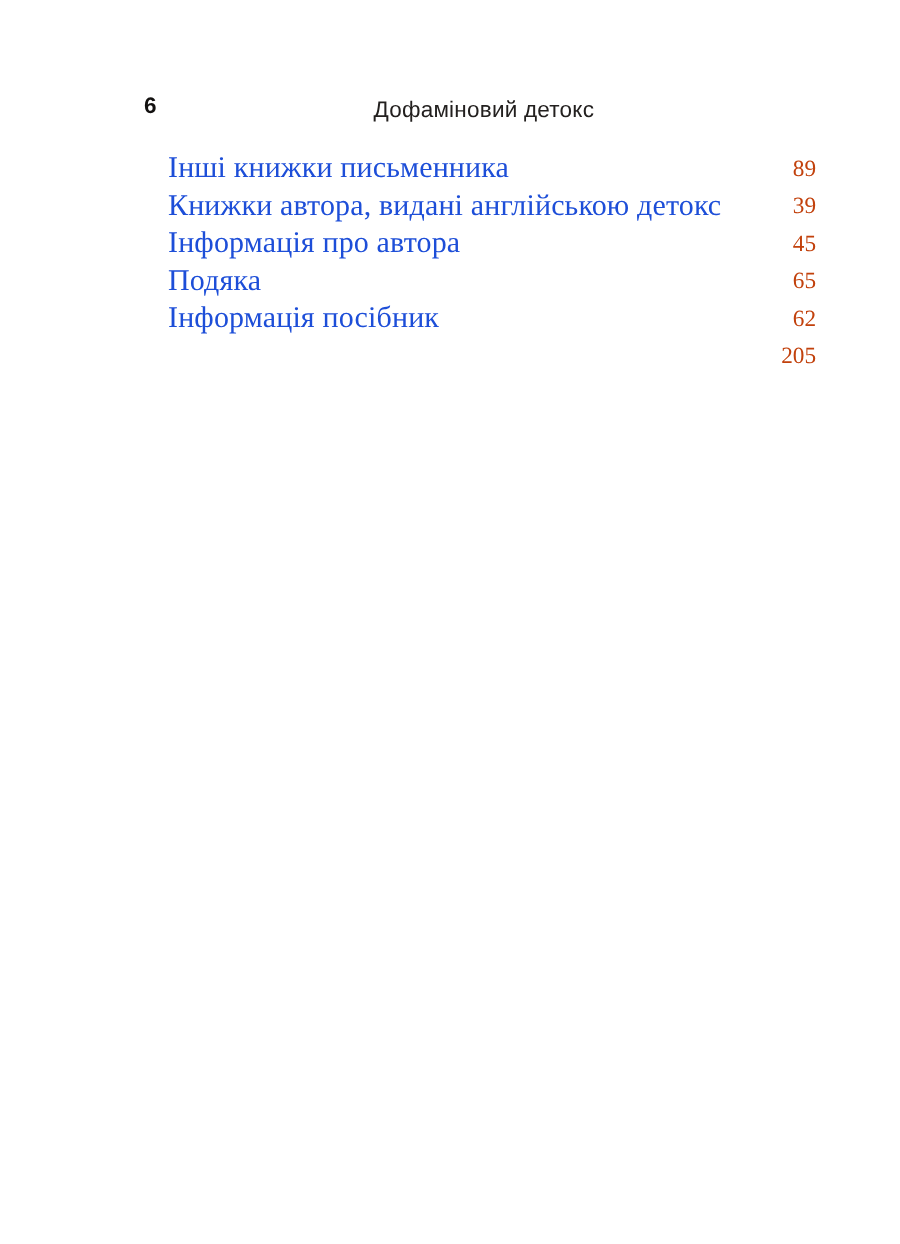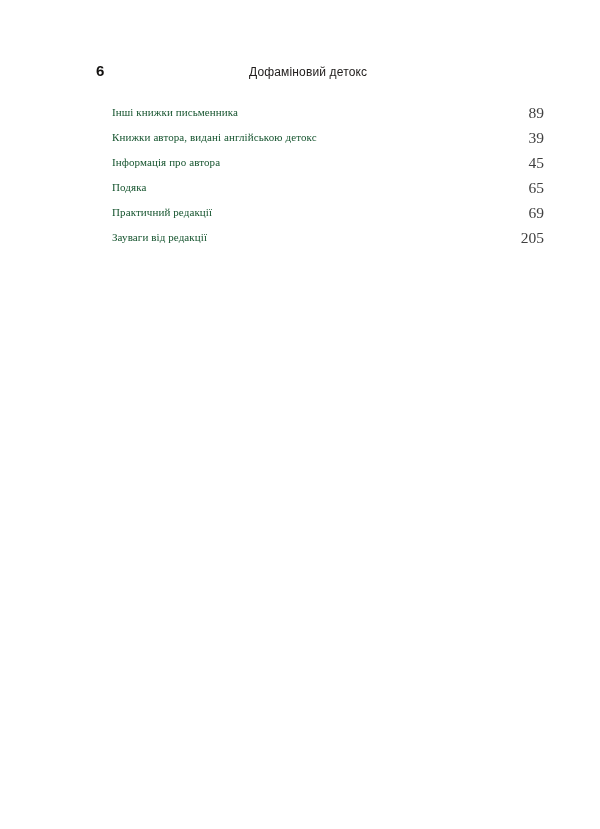--- a/index.html
+++ b/index.html
@@ -35,51 +35,51 @@
     font-weight: bold;
     font-size: 15px;
     letter-spacing: 0.2px;
     color: #131110;
   }
   .running-title {
     position: absolute;
     left: 249px;
     top: 3px;
     font-family: "Liberation Sans", sans-serif;
-    font-size: 12px;
+    font-size: 15px;
     letter-spacing: 0.15px;
     color: #23201f;
   }
   .toc {
     position: absolute;
     top: 100px;
     left: 112px;
     width: 432px;
   }
   .toc-row {
     position: relative;
     height: 25px;
     line-height: 25px;
   }
   .toc-title {
     position: absolute;
     left: 0;
     top: 0;
-    font-size: 11px;
+    font-size: 20px;
     letter-spacing: 0.1px;
     white-space: nowrap;
-    color: #14532d;
+    color: #1d4ed8;
   }
   .toc-page {
     position: absolute;
     right: 0;
     top: 0;
     font-size: 15.5px;
     text-align: right;
-    color: #404040;
+    color: #c2410c;
   }
 </style>
 </head>
 <body>
 
 <div class="page">
 
   <div class="header">
     <div class="folio">6</div>
     <div class="running-title">Дофаміновий детокс</div>
@@ -101,24 +101,23 @@
       <span class="toc-title">Інформація про автора</span>
       <span class="toc-page">45</span>
     </div>
 
     <div class="toc-row">
       <span class="toc-title">Подяка</span>
       <span class="toc-page">65</span>
     </div>
 
     <div class="toc-row">
-      <span class="toc-title">Практичний редакції</span>
-      <span class="toc-page">69</span>
+      <span class="toc-title">Інформація посібник</span>
+      <span class="toc-page">62</span>
     </div>
 
     <div class="toc-row">
-      <span class="toc-title">Зауваги від редакції</span>
       <span class="toc-page">205</span>
     </div>
 
   </div>
 
 </div>
 
 </body></html>

